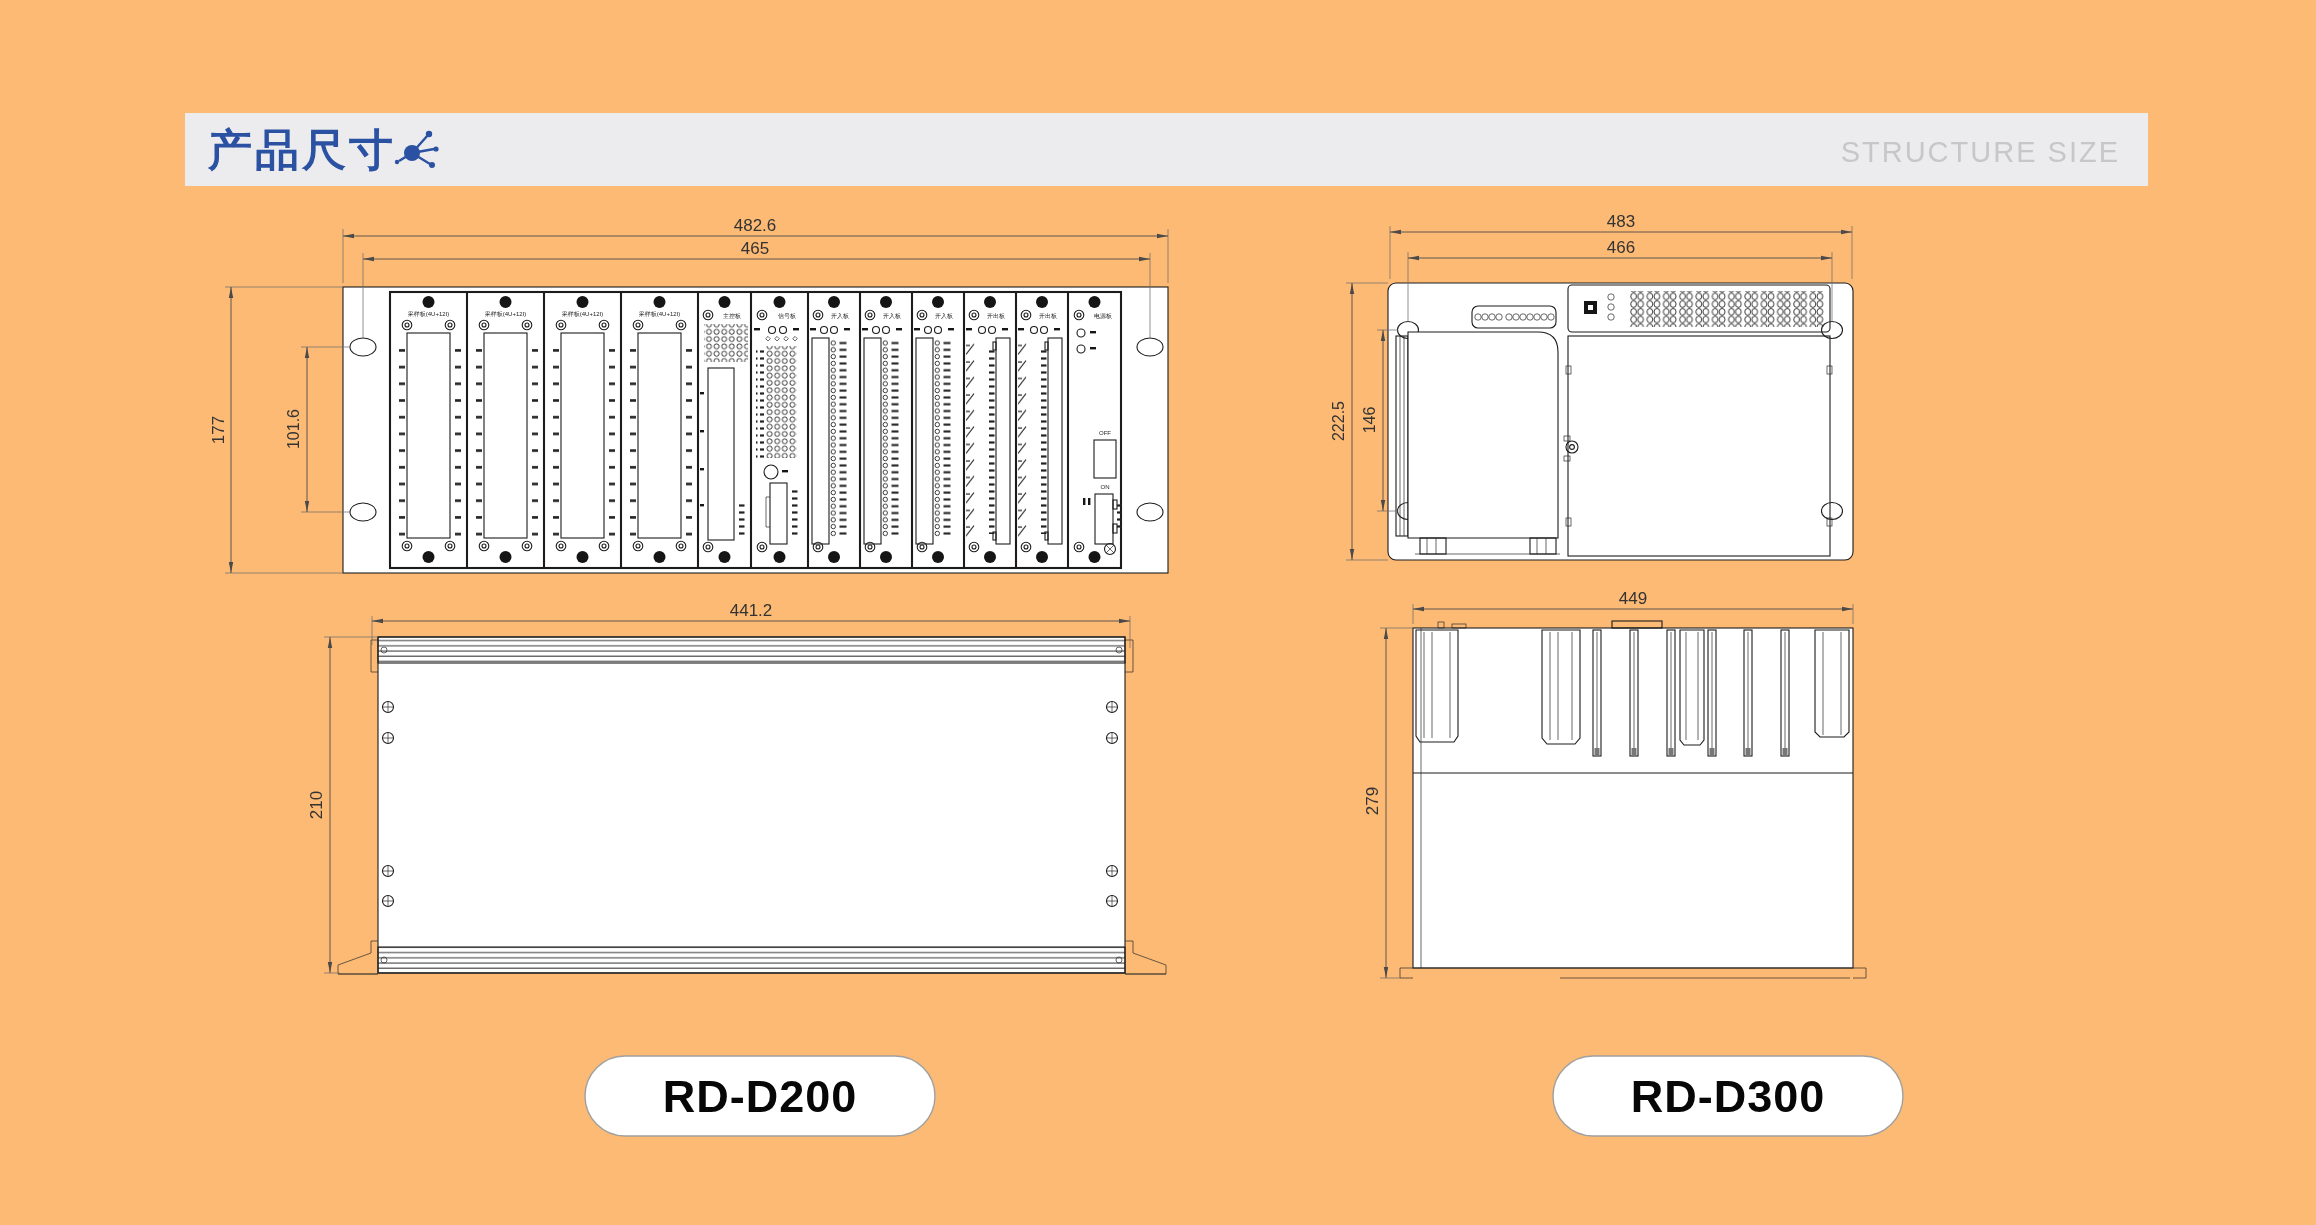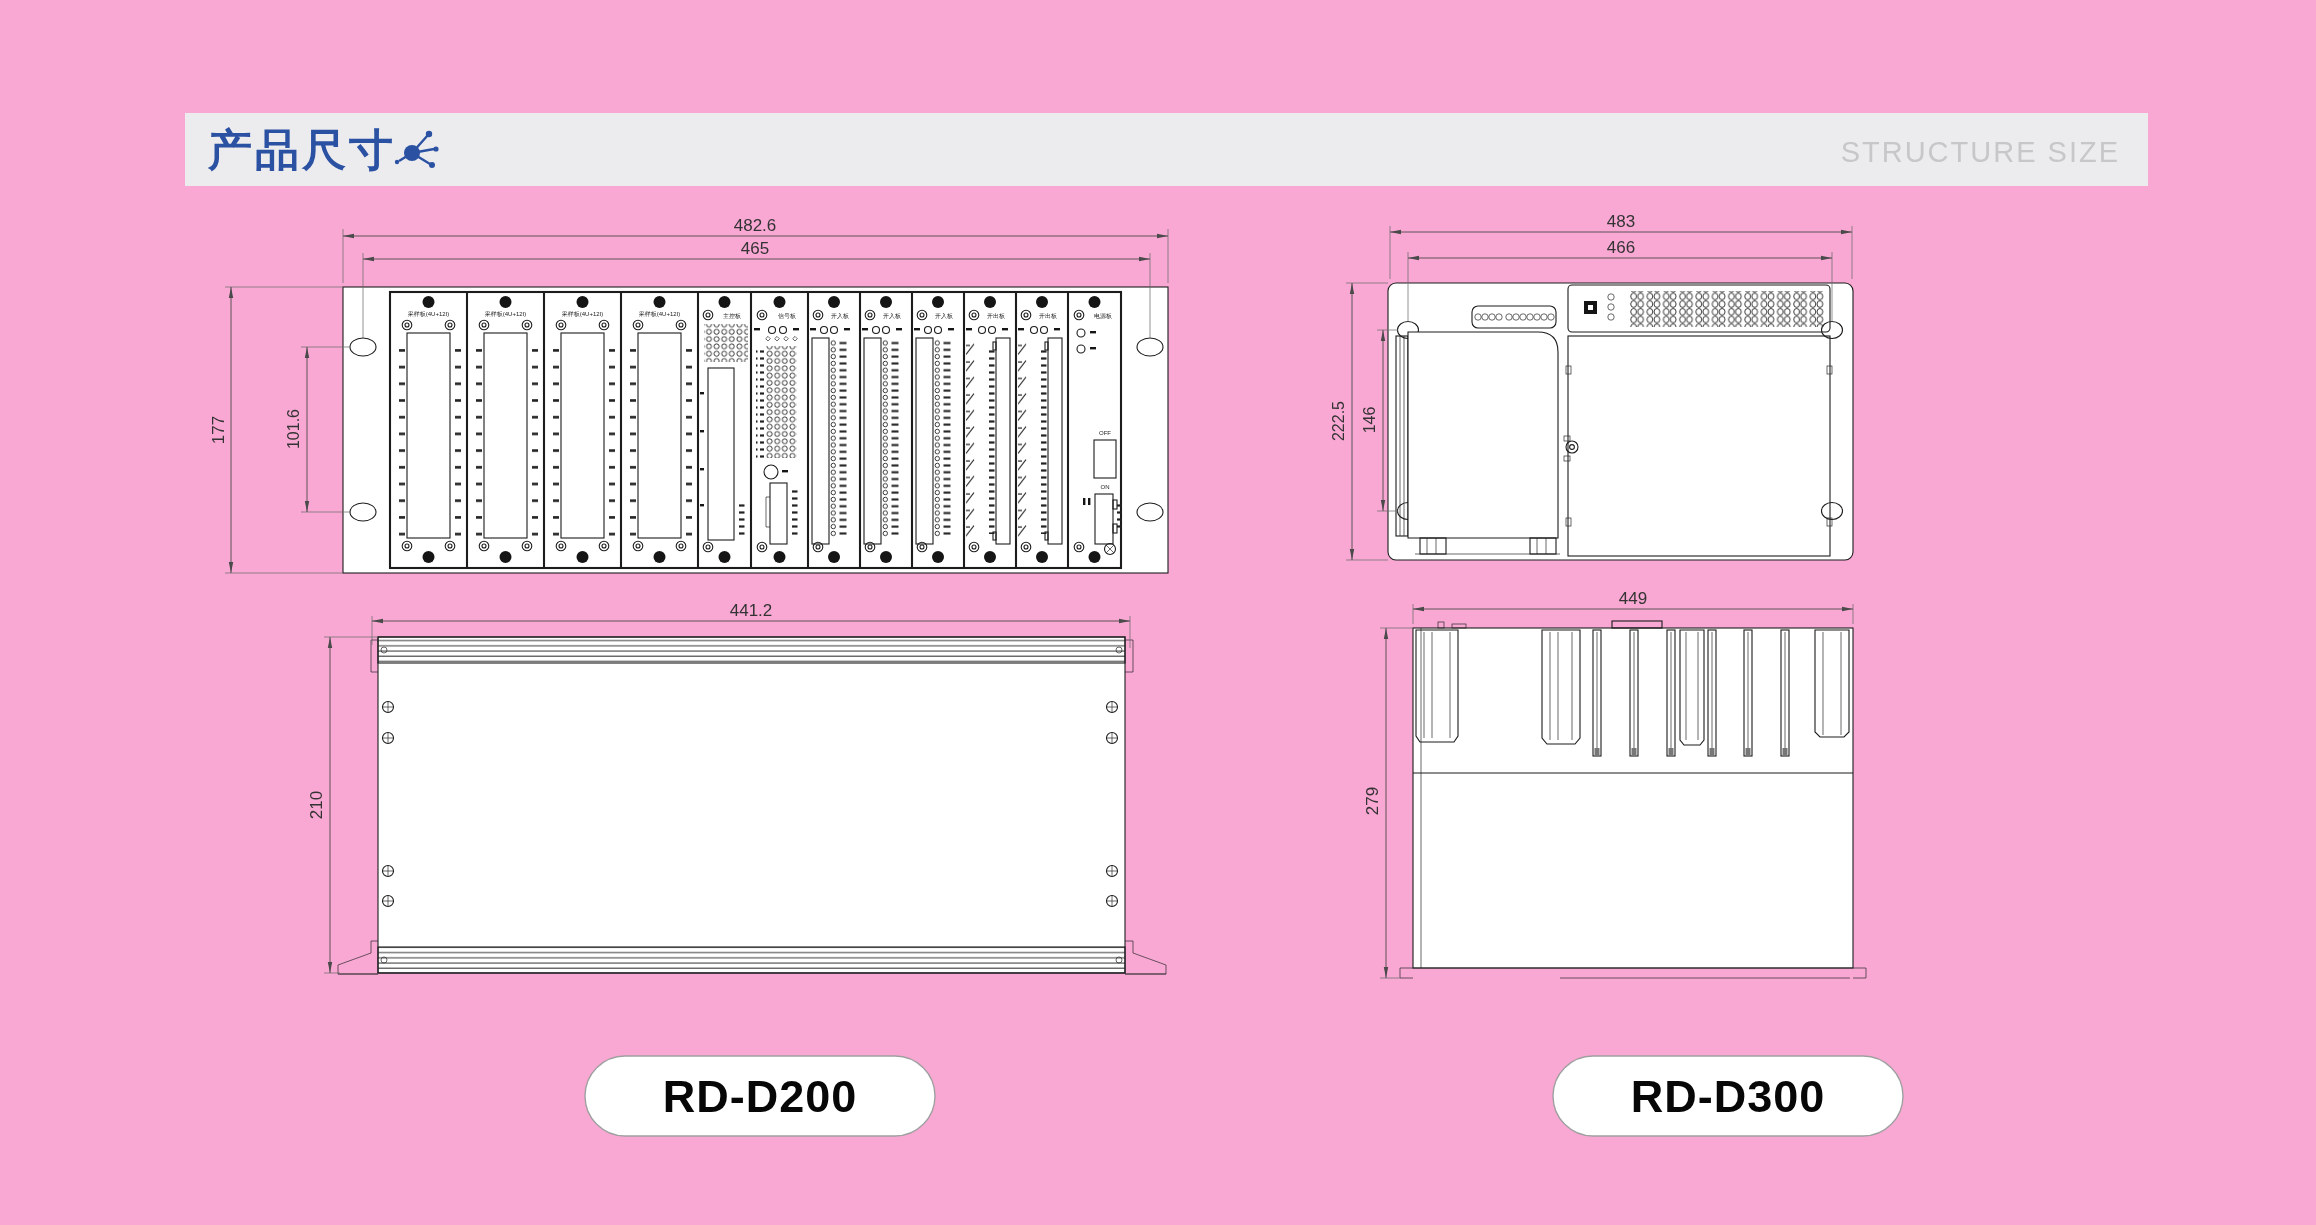--- a/index.html
+++ b/index.html
@@ -1,16 +1,16 @@
 <!DOCTYPE html>
 <html><head>
 <meta charset="utf-8">
 <style>
   html,body{margin:0;padding:0;background:#fff;}
-  #stage{position:relative;width:2316px;height:1225px;background:#f9a8d4;overflow:hidden;
+  #stage{position:relative;width:2316px;height:1225px;background:#fdba74;overflow:hidden;
          font-family:"Liberation Sans", sans-serif;}
   svg{display:block}
   .ln  {fill:none;stroke:#1c1c1c;stroke-width:1.1;}
   .lnw {fill:#fff;stroke:#1c1c1c;stroke-width:1.1;}
   .lnt {fill:none;stroke:#2a2a2a;stroke-width:0.7;}
   .fl  {fill:#151515;stroke:none;}
   .dim {stroke:#4a4a4a;stroke-width:0.9;fill:none;}
   .ext {stroke:#6f6f6f;stroke-width:0.75;fill:none;}
   .dtx {font:16px "Liberation Sans",sans-serif;fill:#333;text-anchor:middle;}
   .dtx2{font:17px "Liberation Sans",sans-serif;fill:#333;text-anchor:middle;}

